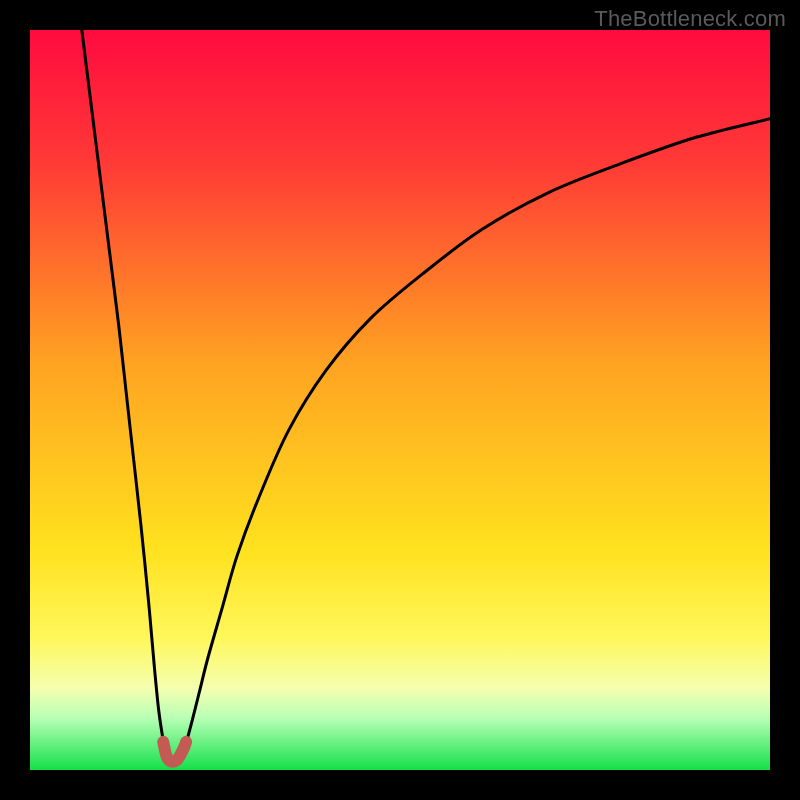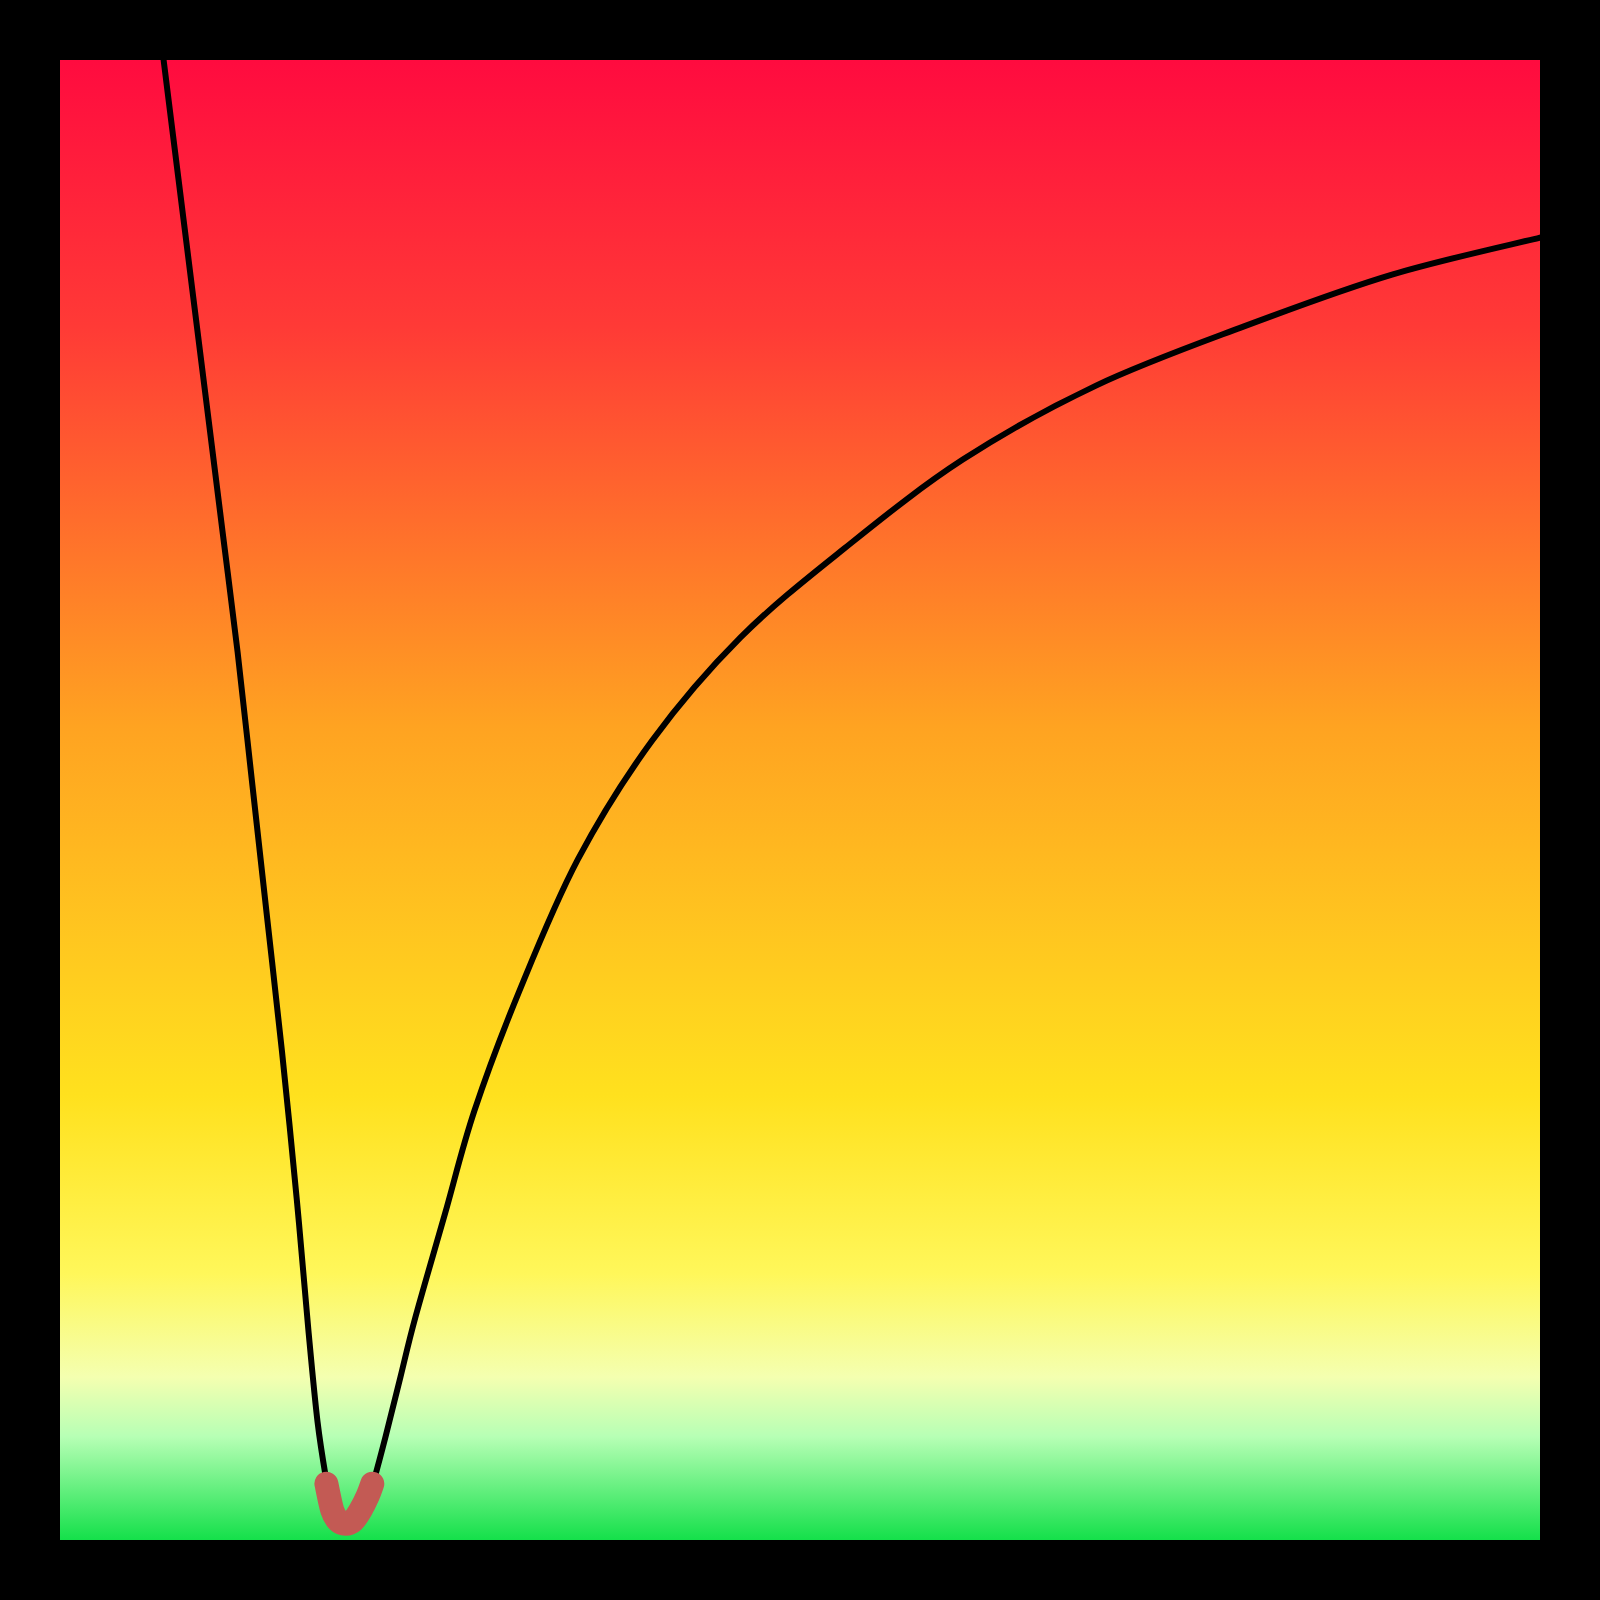--- a/index.html
+++ b/index.html
@@ -56,13 +56,14 @@
             <stop offset="100%" stop-color="#14e04a"></stop>
           </linearGradient>
       </defs>
       <rect x="0" y="0" width="740" height="740" fill="url(#bg-grad)"></rect>
       <path id="curve-left" fill="none" stroke-width="3" stroke-linecap="round" d="M 51.800000000000004 0 C 53.03333333333334 9.866666666666655, 56.733333333333334 39.4666666666666, 59.2 59.19999999999993 C 61.66666666666667 78.93333333333327, 64.13333333333333 98.66666666666663, 66.6 118.39999999999998 C 69.06666666666666 138.13333333333333, 71.53333333333333 157.8666666666667, 74 177.60000000000002 C 76.46666666666667 197.33333333333334, 78.93333333333334 217.06666666666663, 81.4 236.79999999999995 C 83.86666666666667 256.5333333333333, 86.33333333333333 275.0333333333333, 88.8 296 C 91.26666666666667 316.9666666666667, 93.73333333333333 340.4, 96.2 362.59999999999997 C 98.66666666666667 384.79999999999995, 101.13333333333334 407, 103.60000000000001 429.2 C 106.06666666666668 451.4, 108.53333333333333 472.3666666666666, 111 495.79999999999995 C 113.46666666666667 519.2333333333332, 116.18 546.3666666666666, 118.4 569.8 C 120.62 593.2333333333333, 122.59333333333335 617.9, 124.32000000000001 636.4 C 126.04666666666667 654.9, 127.28 668.4666666666666, 128.76 680.8 C 130.23999999999998 693.1333333333333, 131.96666666666664 703, 133.2 710.4 C 134.43333333333334 717.8, 135.66666666666666 722.7333333333333, 136.16 725.2" stroke="#000000"></path>
       <path id="curve-right" fill="none" stroke-width="3" stroke-linecap="round" d="M 152.44000000000003 725.2 C 153.18 722.7333333333333, 155.15333333333334 716.5666666666666, 156.88 710.4 C 158.60666666666665 704.2333333333333, 160.58 696.8333333333334, 162.8 688.2 C 165.02 679.5666666666667, 167.73333333333335 668.4666666666667, 170.20000000000002 658.6 C 172.66666666666669 648.7333333333333, 173.9 642.5666666666666, 177.6 629 C 181.29999999999998 615.4333333333334, 187.46666666666667 594.4666666666667, 192.4 577.2 C 197.33333333333334 559.9333333333334, 201.03333333333336 543.9, 207.20000000000002 525.4 C 213.36666666666667 506.9, 220.76666666666668 487.16666666666663, 229.4 466.2 C 238.03333333333333 445.23333333333335, 247.9 420.5666666666666, 259 399.59999999999997 C 270.1 378.6333333333333, 282.43333333333334 358.9, 296 340.4 C 309.56666666666666 321.9, 324.3666666666667 304.6333333333333, 340.40000000000003 288.6 C 356.4333333333334 272.5666666666667, 373.70000000000005 259, 392.20000000000005 244.2 C 410.70000000000005 229.4, 430.43333333333334 213.36666666666673, 451.4 199.80000000000007 C 472.3666666666666 186.2333333333334, 494.56666666666666 173.89999999999995, 518 162.79999999999995 C 541.4333333333334 151.69999999999996, 567.3333333333334 142.45000000000002, 592 133.20000000000005 C 616.6666666666666 123.95000000000006, 641.3333333333334 114.70000000000009, 666 107.30000000000007 C 690.6666666666666 99.90000000000005, 727.6666666666666 91.88333333333331, 740 88.79999999999995" stroke="#000000"></path>
       <path id="trough" fill="none" stroke-width="12" stroke-linecap="round" stroke-linejoin="round" d="M 133.2 711.88 C 133.69333333333333 714.1, 135.17333333333332 722.1166666666667, 136.16 725.2 C 137.14666666666668 728.2833333333334, 138.01 729.27, 139.12 730.38 C 140.23000000000002 731.49, 141.58666666666664 731.86, 142.82 731.86 C 144.05333333333334 731.86, 145.2866666666667 731.49, 146.52 730.38 C 147.75333333333333 729.27, 148.98666666666668 727.2966666666667, 150.22 725.2 C 151.45333333333332 723.1033333333334, 152.93333333333334 720.02, 153.92000000000002 717.8 C 154.9066666666667 715.5799999999999, 155.77 712.8666666666667, 156.14000000000001 711.88" stroke="#c35a54"></path>
     </svg>
   </div>
 
+  <div class="watermark">TheBottleneck.com</div>
 </div>
 
 </body></html>

